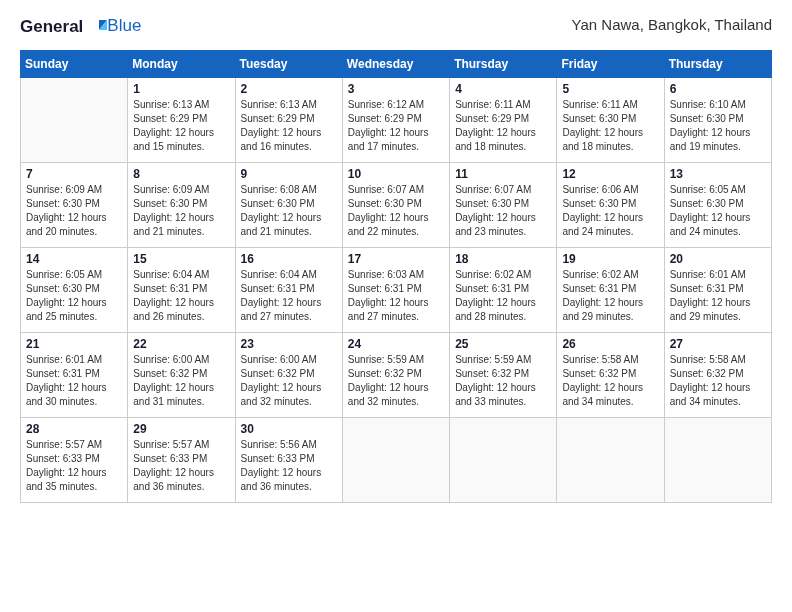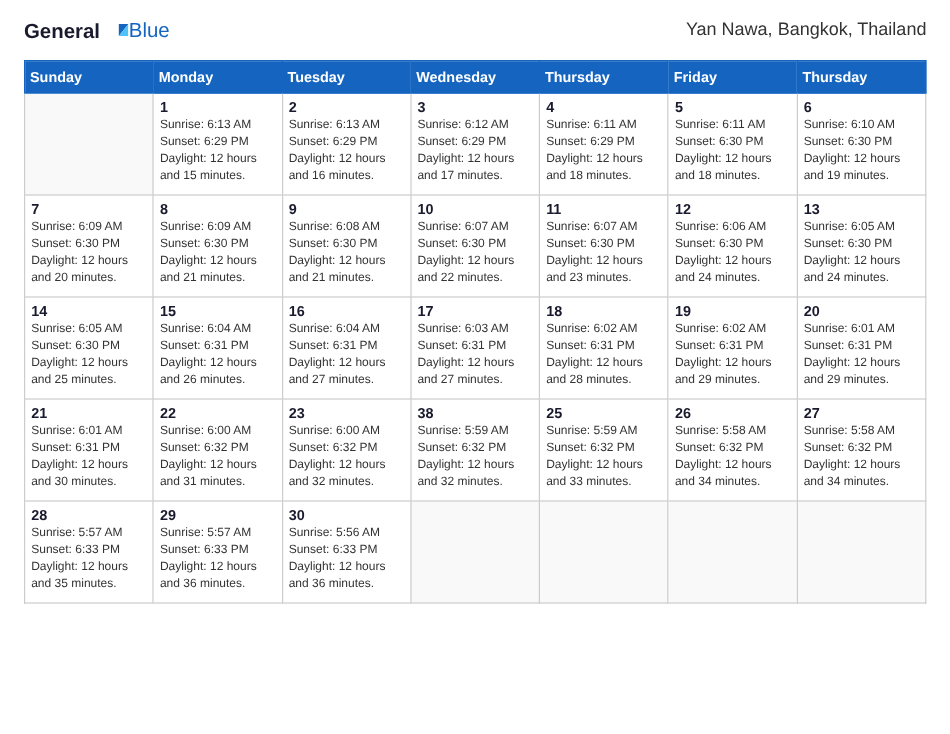--- a/index.html
+++ b/index.html
@@ -255,21 +255,21 @@
           Sunrise: 6:00 AM<br>Sunset: 6:32 PM<br>Daylight: 12 hours and 31 minutes.
         </div>
       </td>
         <td>
         <span class="day-number">23</span>
         <div class="day-info">
           Sunrise: 6:00 AM<br>Sunset: 6:32 PM<br>Daylight: 12 hours and 32 minutes.
         </div>
       </td>
         <td>
-        <span class="day-number">38</span>
+        <span class="day-number">24</span>
         <div class="day-info">
           Sunrise: 5:59 AM<br>Sunset: 6:32 PM<br>Daylight: 12 hours and 32 minutes.
         </div>
       </td>
         <td>
         <span class="day-number">25</span>
         <div class="day-info">
           Sunrise: 5:59 AM<br>Sunset: 6:32 PM<br>Daylight: 12 hours and 33 minutes.
         </div>
       </td>

